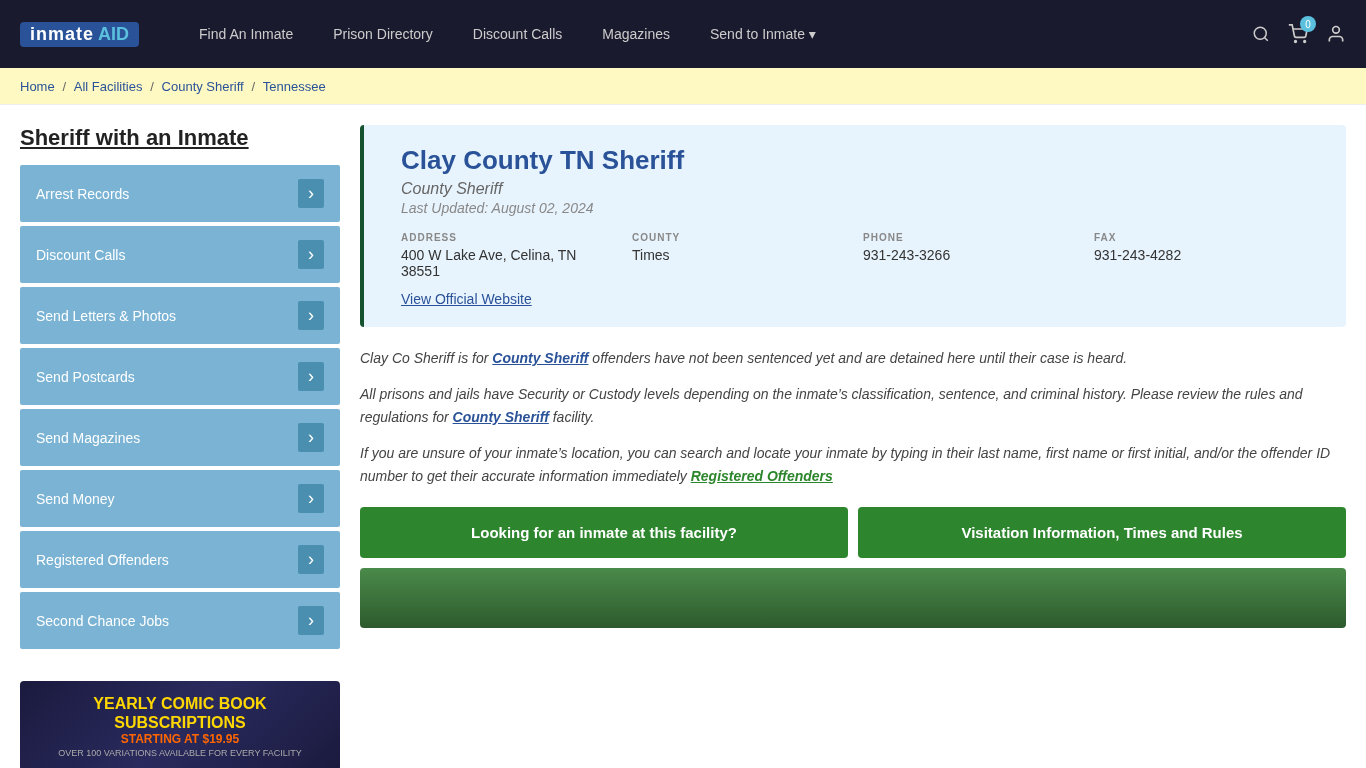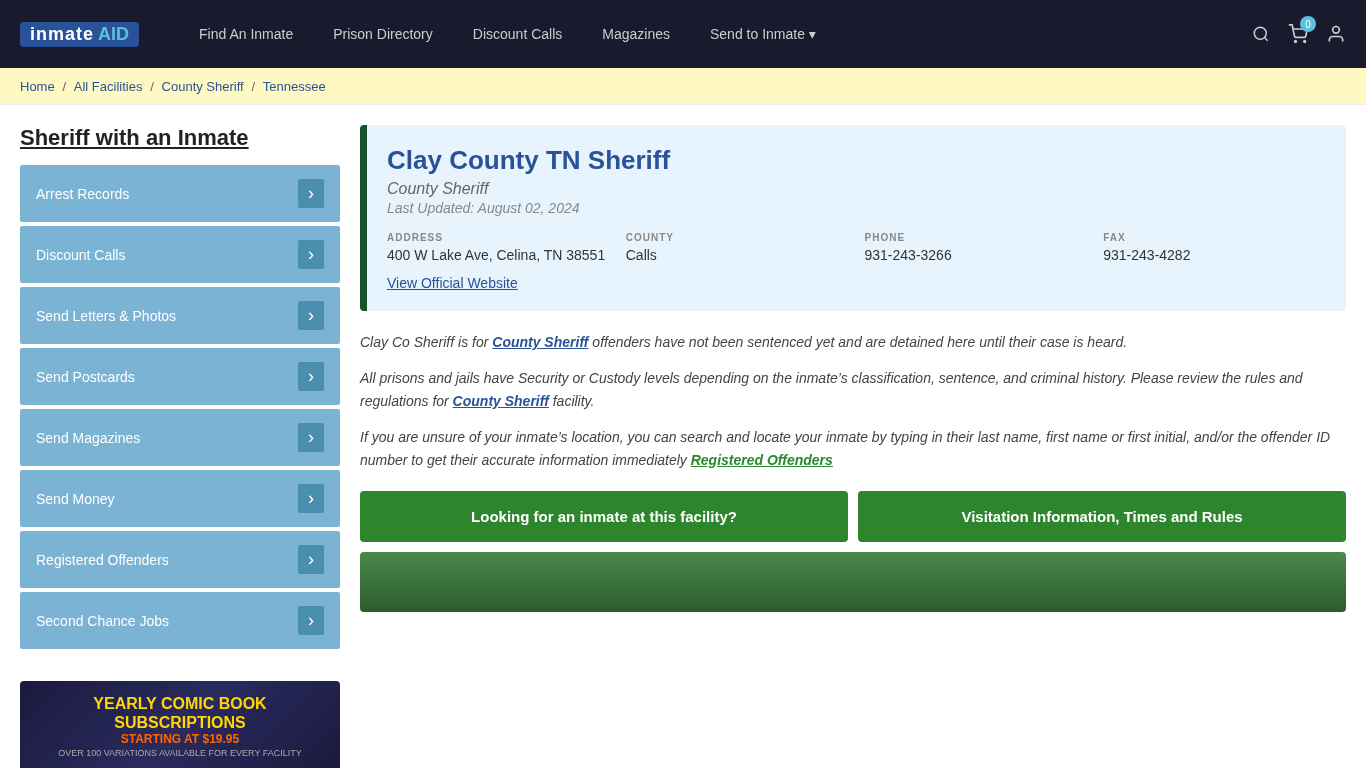--- a/index.html
+++ b/index.html
@@ -190,23 +190,23 @@
       margin-top: 2px;
     }
 
     
     .content {
       flex: 1;
     }
     .facility-card {
       background: #e8f4fd;
       border-radius: 4px;
-      padding: 20px 20px;
+      padding: 20px 37px;
       margin-bottom: 20px;
-      border-left: 7px solid #14532d;
+      border-left: 4px solid #14532d;
     }
     .facility-title {
       font-size: 26px;
       font-weight: bold;
       color: #2a5298;
       margin-bottom: 4px;
     }
     .facility-type {
       font-size: 16px;
       color: #666;
@@ -402,21 +402,21 @@
       <p class="facility-type">County Sheriff</p>
       <p class="facility-updated">Last Updated: August 02, 2024</p>
 
       <div class="info-grid">
         <div>
           <div class="info-label">ADDRESS</div>
           <div class="info-value">400 W Lake Ave, Celina, TN 38551</div>
         </div>
         <div>
           <div class="info-label">COUNTY</div>
-          <div class="info-value">Calls</div>
+          <div class="info-value">Times</div>
         </div>
         <div>
           <div class="info-label">PHONE</div>
           <div class="info-value">931-243-3266</div>
         </div>
         <div>
           <div class="info-label">FAX</div>
           <div class="info-value">931-243-4282</div>
         </div>
       </div>

